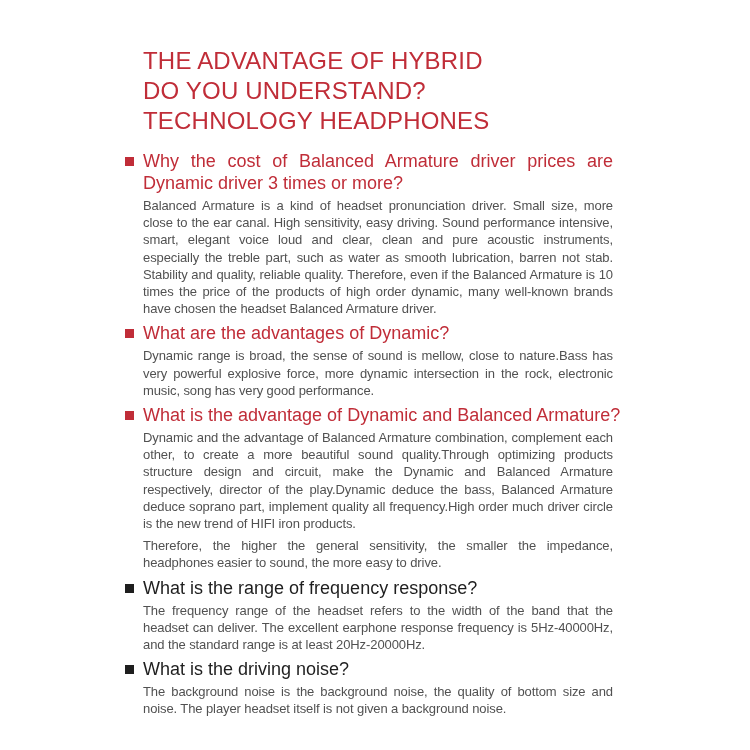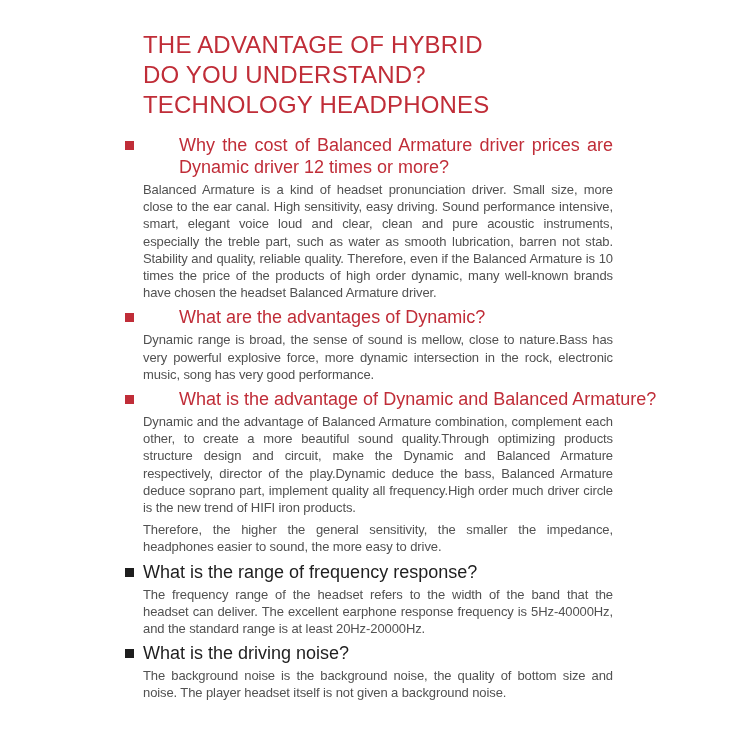--- a/index.html
+++ b/index.html
@@ -15,38 +15,38 @@
     overflow:hidden;
   }
   .content{
     position:absolute;
     left:125px;
     top:30px;
     width:488px;
   }
   
   .title{
-    margin:0 0 14px 18px;
+    margin:16px 0 14px 18px;
     color:var(--accent-red,#c02d38);
     font-size:24px;
     line-height:30px;
     font-weight:normal;
     letter-spacing:0.2px;
   }
   .title-line{white-space:nowrap;}
   
   .qa{margin:0;}
   .qa-heading{
     display:flex;
     align-items:flex-start;
     margin:5px 0 3px 0;
     font-size:18px;
     line-height:22px;
   }
-  .qa-heading.red{color:var(--accent-red,#c02d38);gap:36px;}
+  .qa-heading.red{color:var(--accent-red,#c02d38);}
   .qa-heading.dark{color:var(--heading-dark,#1e1e1e);}
   .bullet{
     flex:0 0 auto;
     width:9px;
     height:9px;
     margin:7px 9px 0 0;
   }
   .bullet.red{background:var(--accent-red,#c02d38);}
   .bullet.dark{background:var(--heading-dark,#1e1e1e);}
   .qa-heading-lines{flex:1 1 auto;min-width:0;}
@@ -75,21 +75,21 @@
       <div class="title-line">THE ADVANTAGE OF HYBRID</div>
       <div class="title-line">DO YOU UNDERSTAND?</div>
       <div class="title-line">TECHNOLOGY HEADPHONES</div>
     </h1>
 
     <section class="qa">
       <div class="qa-heading red">
         <span class="bullet red"></span>
         <div class="qa-heading-lines">
           <div class="qa-line justify-line">Why the cost of Balanced Armature driver prices are</div>
-          <div class="qa-line">Dynamic driver 12 times or more?</div>
+          <div class="qa-line">Dynamic driver 3 times or more?</div>
         </div>
       </div>
       <p class="qa-body">Balanced Armature is a kind of headset pronunciation driver. Small size, more close to the ear canal. High sensitivity, easy driving. Sound performance intensive, smart, elegant voice loud and clear, clean and pure acoustic instruments, especially the treble part, such as water as smooth lubrication, barren not stab. Stability and quality, reliable quality. Therefore, even if the Balanced Armature is 10 times the price of the products of high order dynamic, many well-known brands have chosen the headset Balanced Armature driver.</p>
     </section>
 
     <section class="qa">
       <div class="qa-heading red">
         <span class="bullet red"></span>
         <div class="qa-heading-lines">
           <div class="qa-line">What are the advantages of Dynamic?</div>

